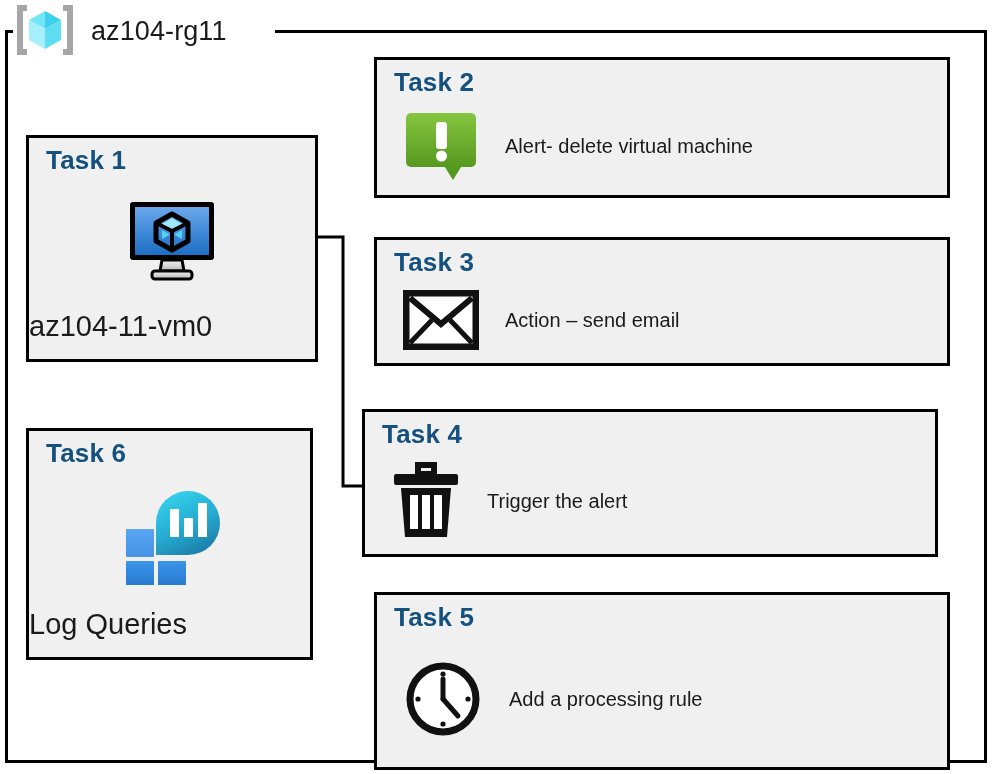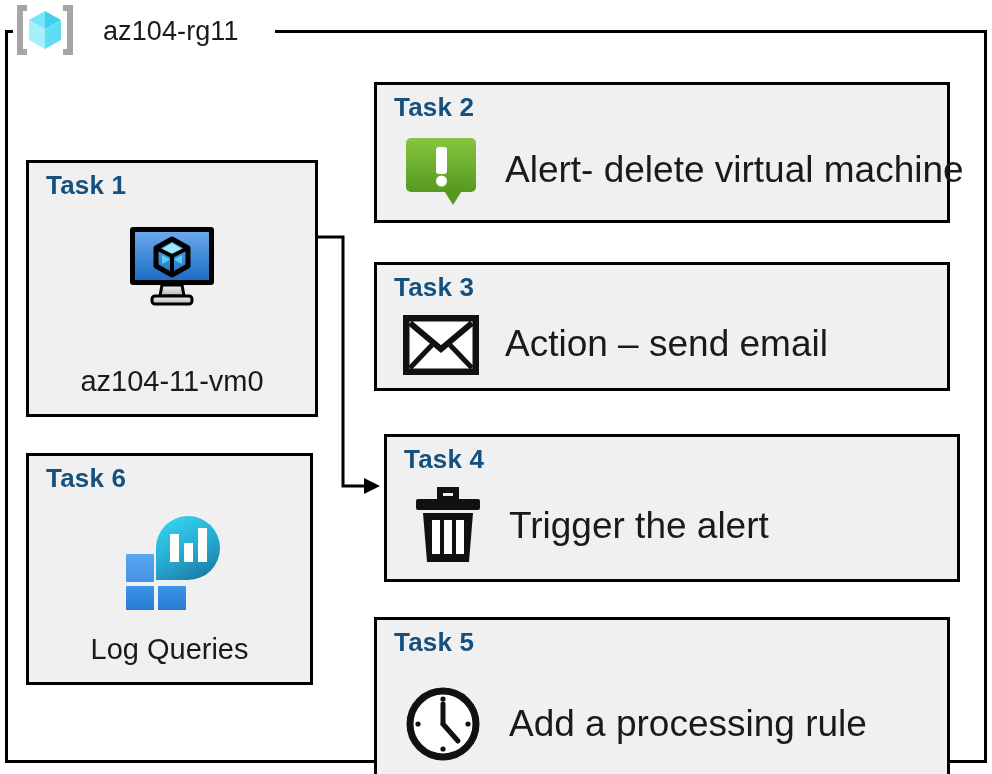--- a/index.html
+++ b/index.html
@@ -40,21 +40,21 @@
     background: #ffffff;
   }
 
   .rg-header {
     position: absolute;
     left: 13px;
     top: 2px;
     height: 56px;
     display: flex;
     align-items: center;
-    gap: 26px;
+    gap: 14px;
   }
   .rg-icon {
     width: 64px;
     height: 56px;
     position: relative;
     flex: 0 0 auto;
   }
   .rg-title {
     font-size: 27px;
     color: #1a1a1a;
@@ -63,21 +63,20 @@
     line-height: 1;
     padding-top: 2px;
   }
 
   
   .card {
     position: absolute;
     background: #f0f0f0;
     border: 3px solid #000000;
     box-sizing: border-box;
-    margin-top: 25px;
   }
   .card-title {
     position: absolute;
     left: 17px;
     top: 9px;
     font-size: 26px;
     font-weight: bold;
     color: #15517e;
     letter-spacing: 0.2px;
     line-height: 1;
@@ -93,40 +92,40 @@
     display: flex;
     justify-content: center;
     align-items: center;
     height: 92px;
   }
   .card-left .card-caption {
     position: absolute;
     left: 0;
     right: 0;
     bottom: 18px;
-    text-align: center;
+    text-align: left;
     font-size: 29px;
     color: #1a1a1a;
     line-height: 1.05;
     white-space: nowrap;
   }
 
   
   .card-right .card-row {
     position: absolute;
     left: 26px;
     right: 14px;
     top: 46px;
     bottom: 10px;
     display: flex;
     align-items: center;
     gap: 26px;
   }
   .card-right .card-caption {
-    font-size: 37px;
+    font-size: 20px;
     color: #1a1a1a;
     line-height: 1.1;
     white-space: nowrap;
   }
   .icon-box {
     flex: 0 0 auto;
     display: flex;
     align-items: center;
     justify-content: center;
   }
@@ -167,21 +166,21 @@
       </svg>
     </div>
     <div class="rg-title">az104-rg11</div>
   </div>
 
   <svg class="connector">
     <path d="M205 237 L343 237 L343 486 L364 486" fill="none" stroke="#000000" stroke-width="3"></path>
     <polygon points="364,478 380,486 364,494" fill="#000000"></polygon>
   </svg>
 
-  <div class="card card-left" style="left:26px; top:135px; width:292px; height:257px;">
+  <div class="card card-left" style="left:26px; top:135px; width:292px; height:227px;">
     <div class="card-title">Task 1</div>
     <div class="card-icon-wrap">
       <span class="icon-box">
         <svg width="92" height="86" viewBox="0 0 92 86">
           <defs>
             <linearGradient id="vmscreen" x1="0" y1="0" x2="0" y2="1">
               <stop offset="0%" stop-color="#6aa8ec"></stop>
               <stop offset="100%" stop-color="#1c6ec4"></stop>
             </linearGradient>
             <linearGradient id="vmstand" x1="0" y1="0" x2="0" y2="1">
@@ -275,21 +274,21 @@
         <svg width="76" height="60" viewBox="0 0 76 60">
           <rect x="3" y="3" width="70" height="54" fill="#ffffff" stroke="#111111" stroke-width="7"></rect>
           <path d="M7 8 L38 34 L69 8" fill="none" stroke="#111111" stroke-width="6" stroke-linejoin="miter"></path>
           <path d="M7 53 L29 30 M69 53 L47 30" fill="none" stroke="#111111" stroke-width="5"></path>
         </svg>
       </span>
       <span class="card-caption">Action – send email</span>
     </div>
   </div>
 
-  <div class="card card-right" style="left:384px; top:409px; width:576px; height:148px;">
+  <div class="card card-right" style="left:362px; top:409px; width:576px; height:148px;">
     <div class="card-title">Task 4</div>
     <div class="card-row">
       <span class="icon-box">
         <svg width="70" height="80" viewBox="0 0 70 80">
 
           <path d="M27 4 L43 4 L43 13 L27 13 Z" fill="none" stroke="#111111" stroke-width="6"></path>
 
           <rect x="3" y="13" width="64" height="11" rx="2" fill="#111111"></rect>
 
           <path d="M10 27 L60 27 L56 76 L14 76 Z" fill="#111111"></path>

